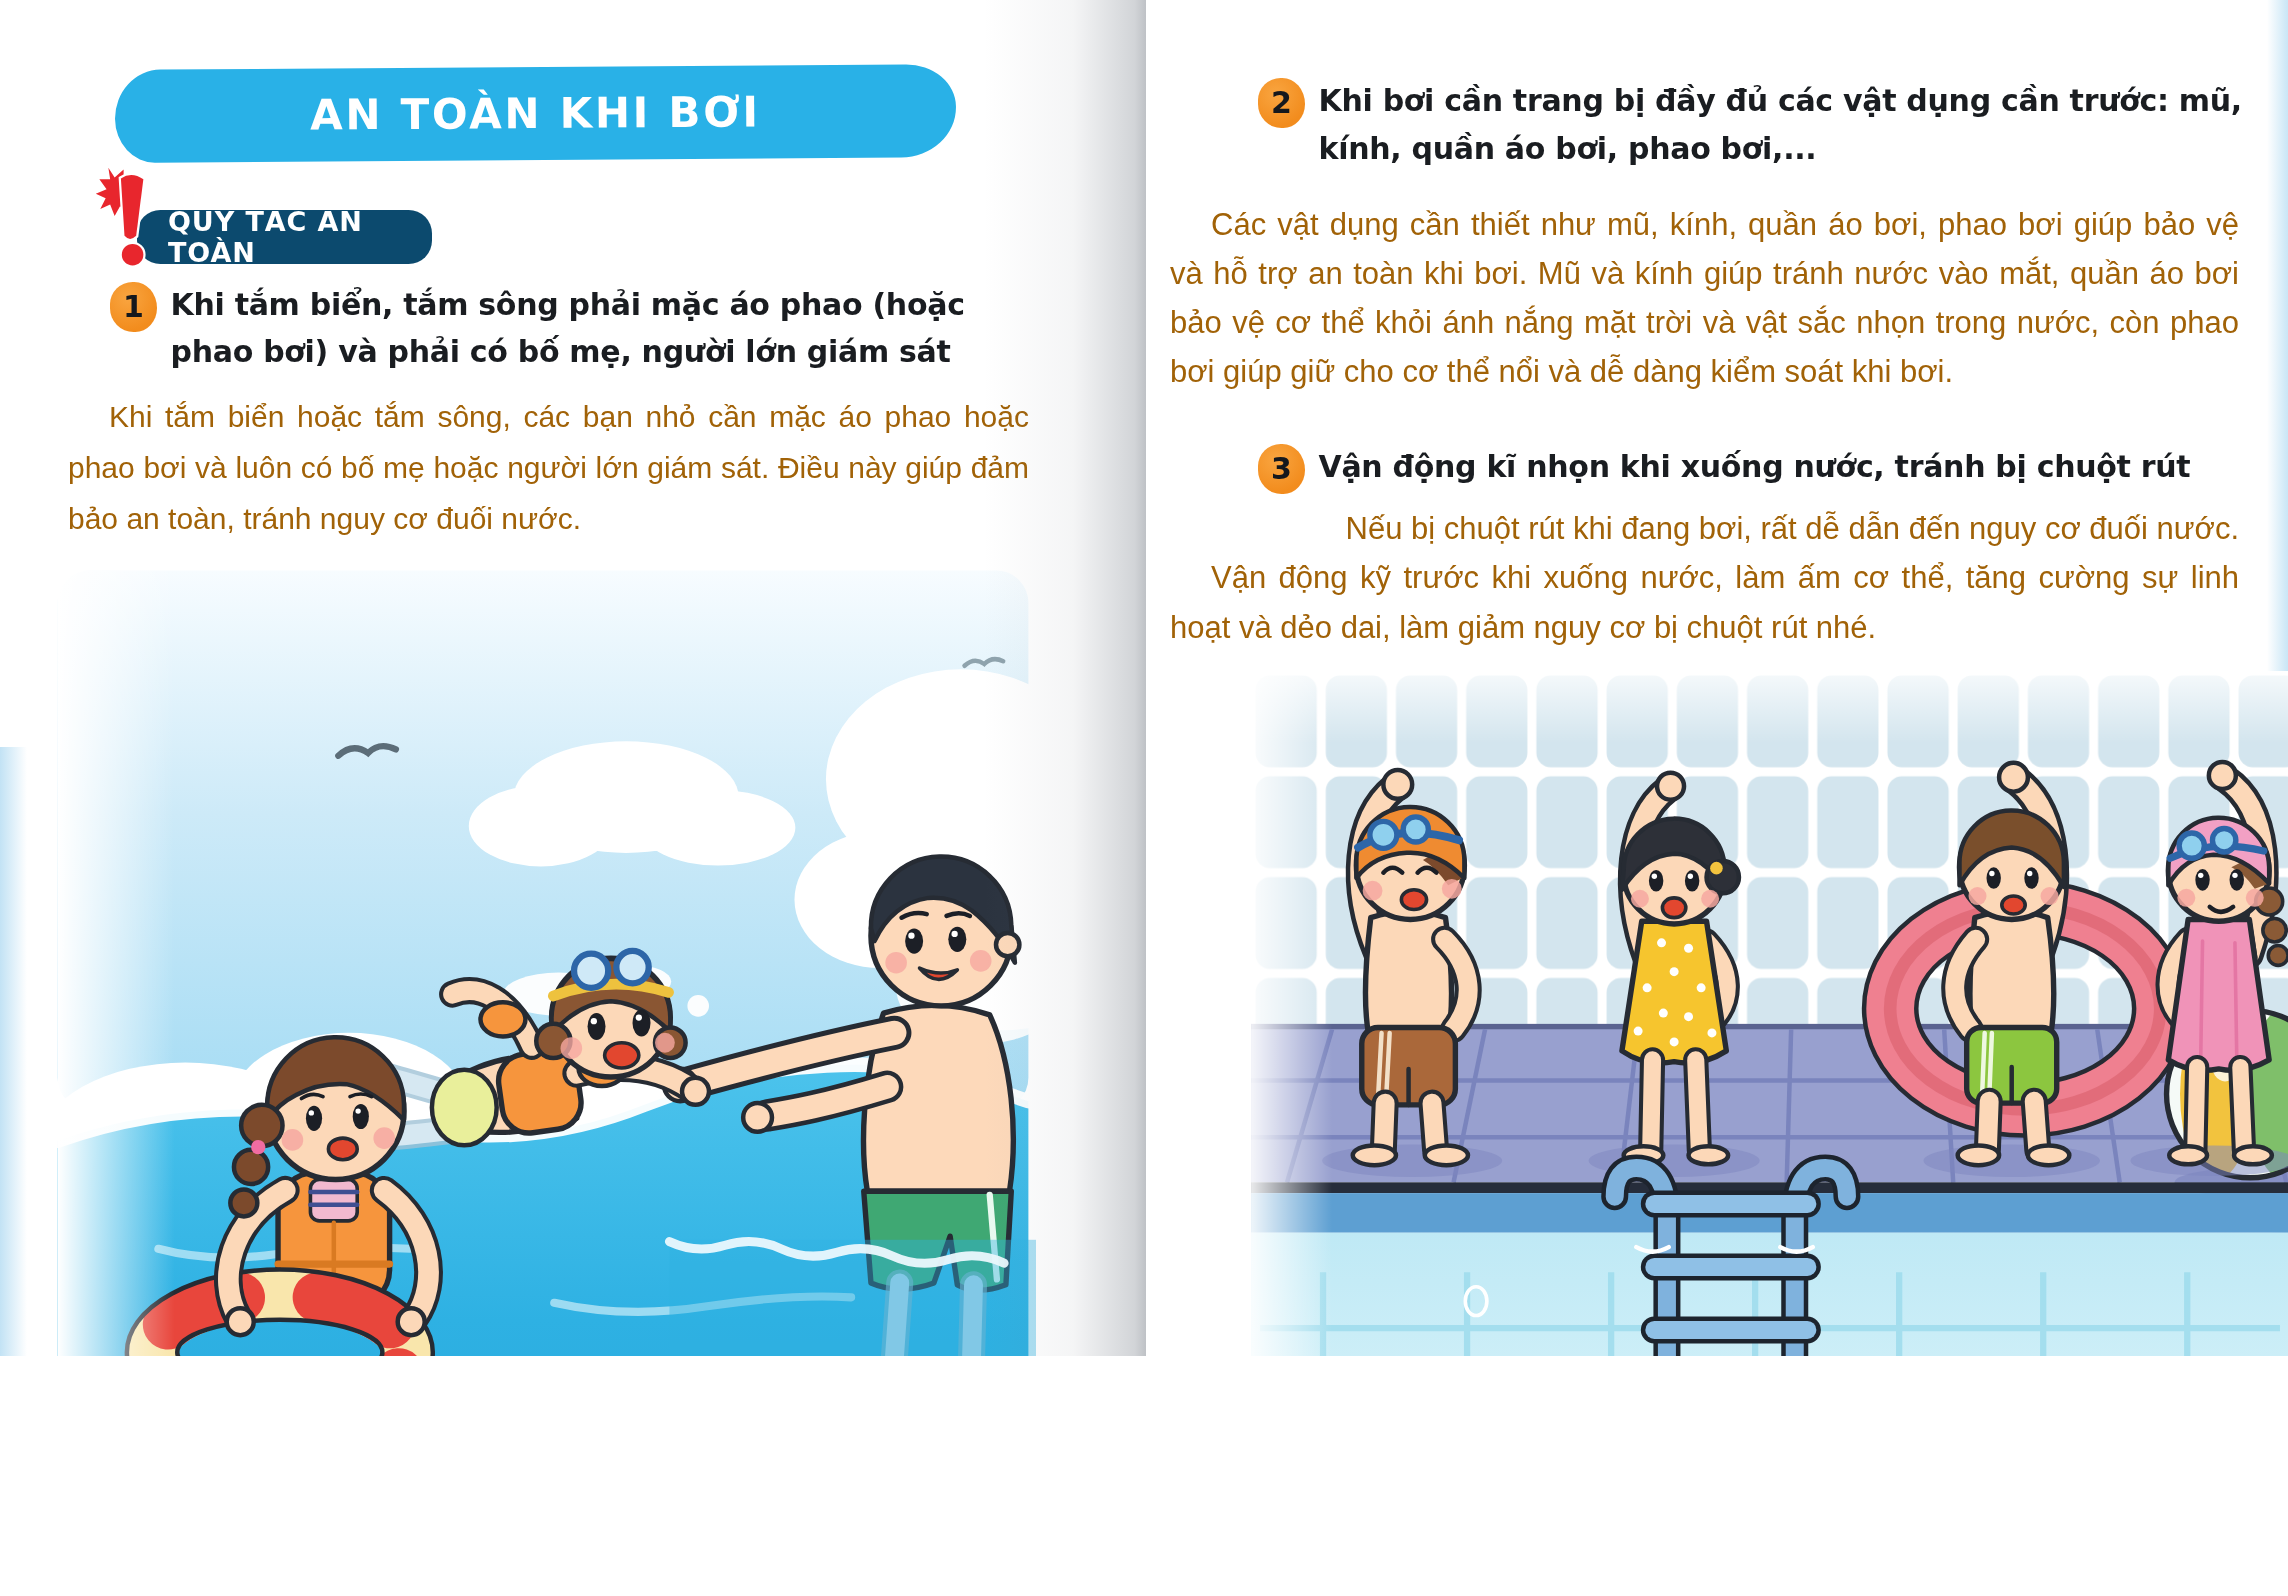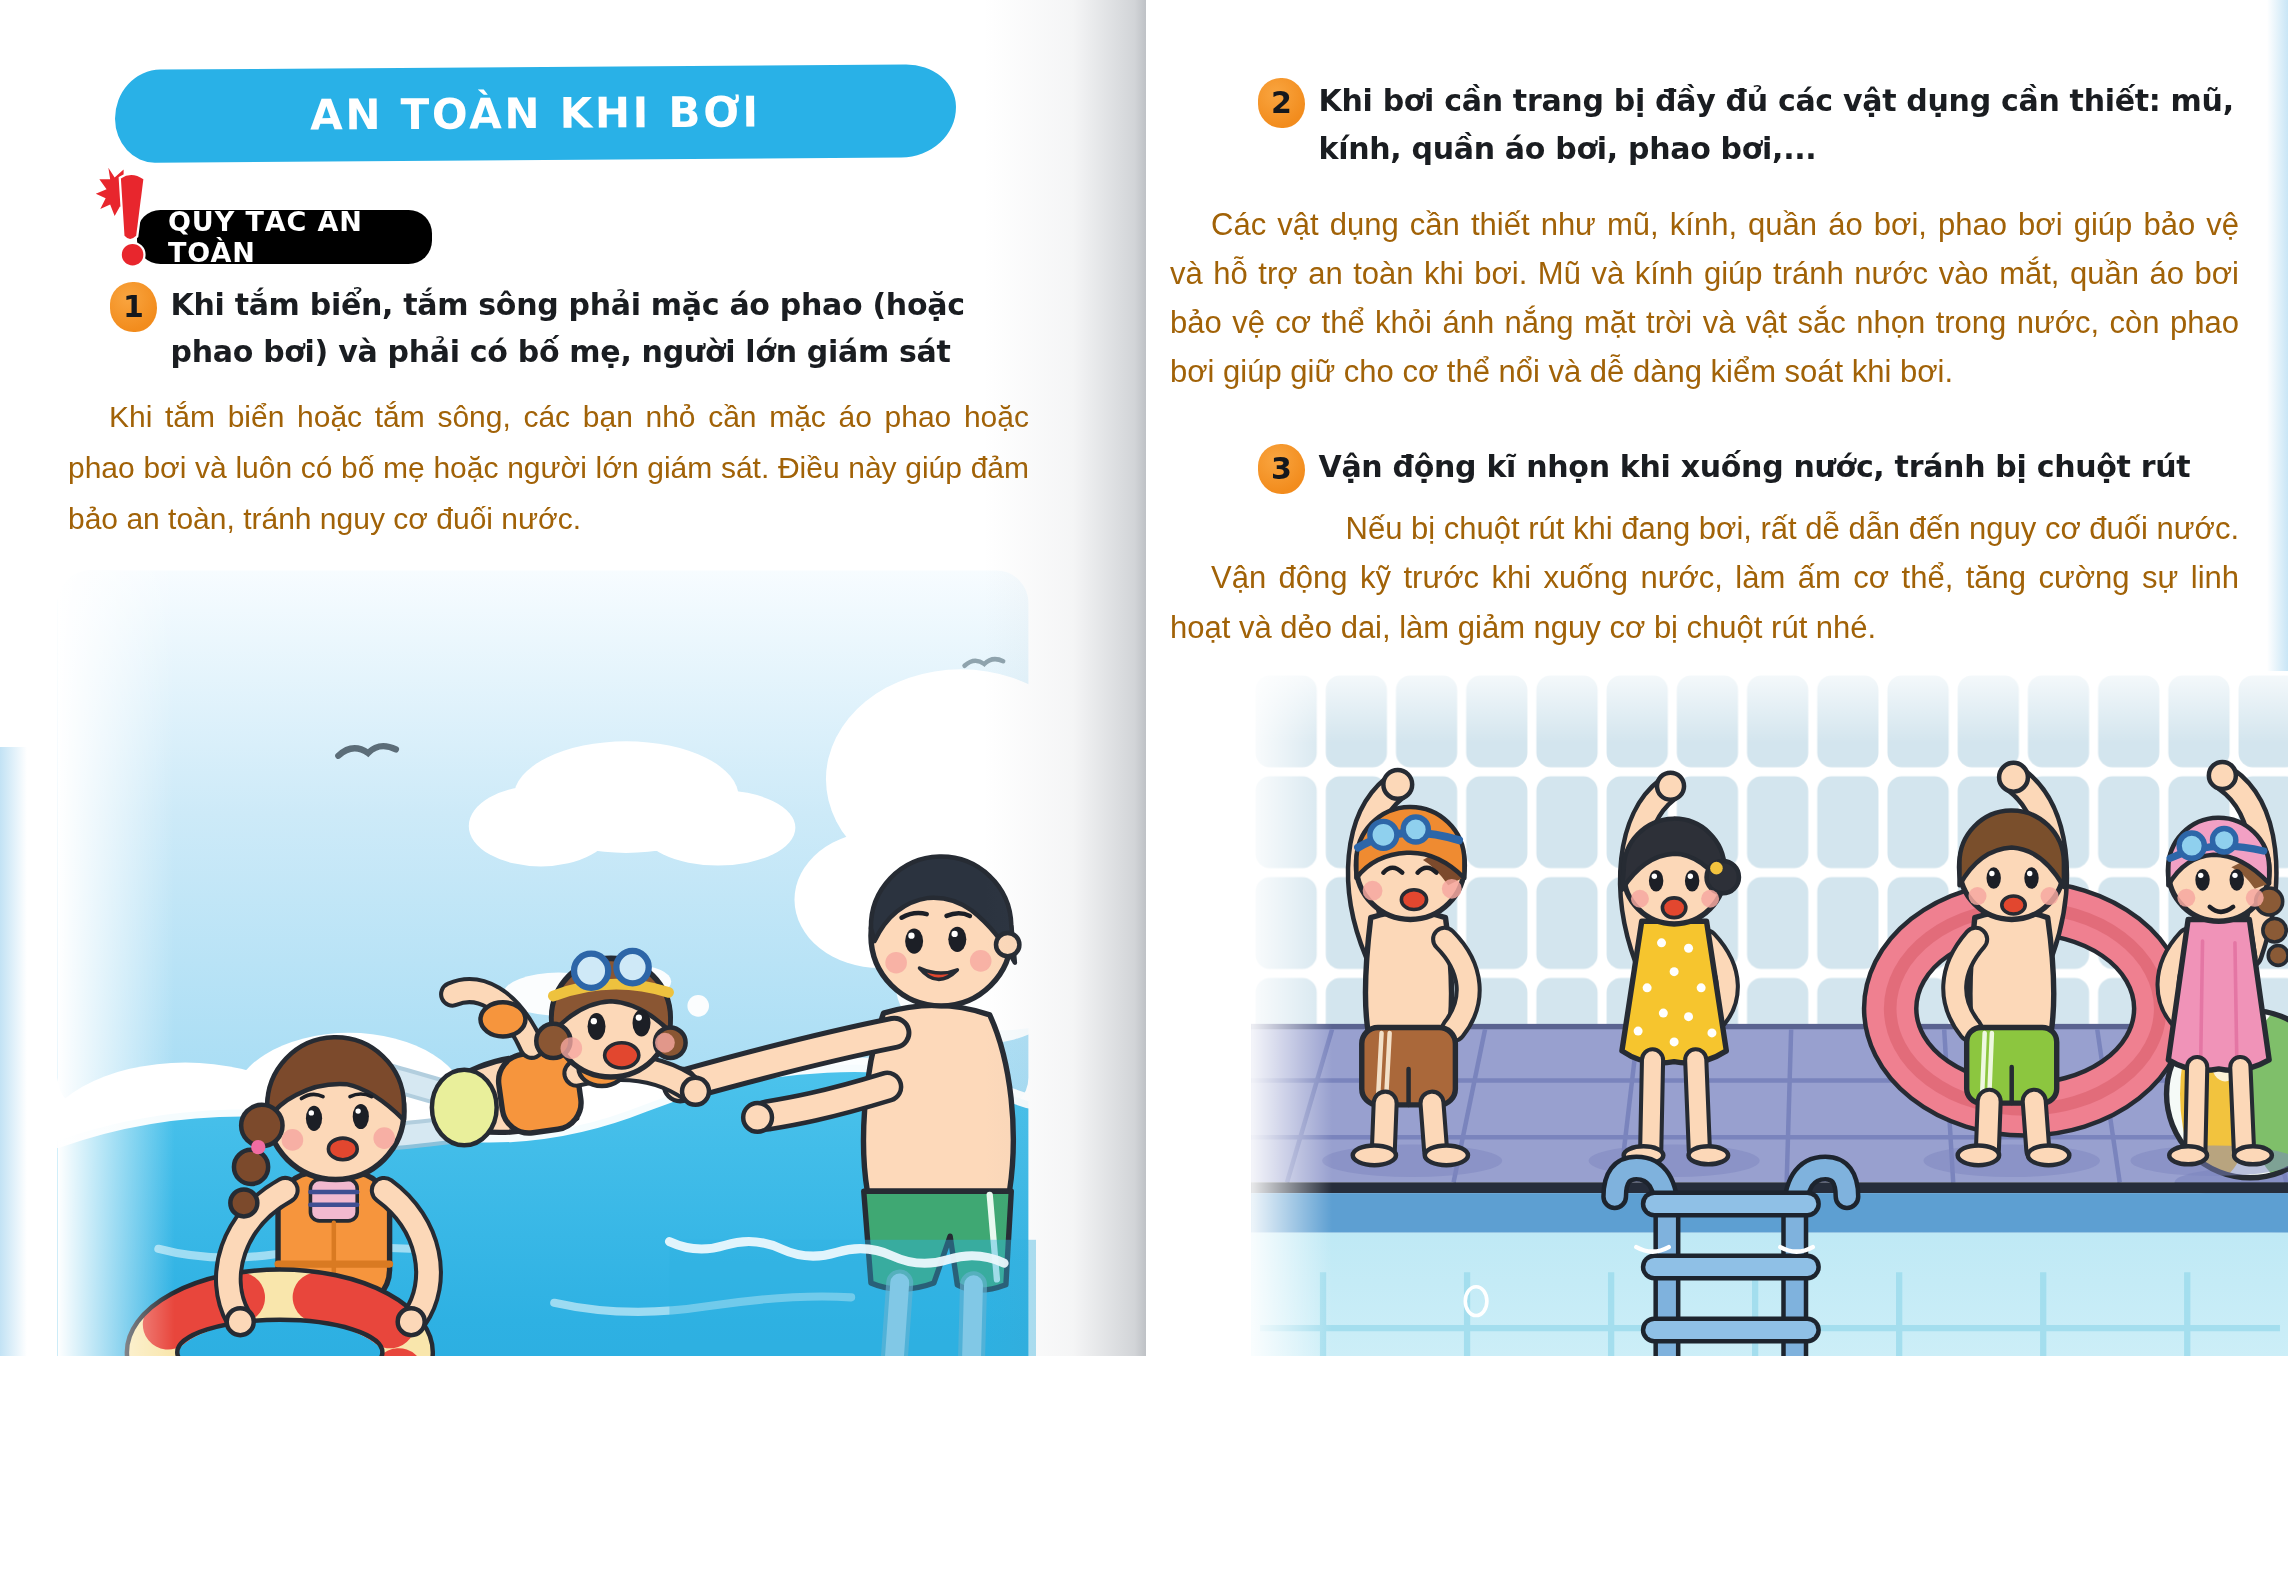--- a/index.html
+++ b/index.html
@@ -15,21 +15,21 @@
   .gutter{position:absolute;left:984px;top:0;width:162px;height:1597px;
     background:linear-gradient(to right,rgba(120,128,138,0) 0%,rgba(120,128,138,.08) 55%,
       rgba(105,113,124,.30) 93%,rgba(100,108,118,.42) 100%);}
   
   .title-banner{position:absolute;left:115px;top:67px;width:841px;height:93px;background:#29b1e7;
     border-radius:54px 59px 65px 47px/58px 50px 59px 52px;display:flex;align-items:center;
     justify-content:center;transform:rotate(-.4deg);}
   .title-banner .txt{color:#fff;font-size:42px;font-weight:800;letter-spacing:2.7px;
     font-family:"DejaVu Sans",sans-serif;}
   .alert-icon{position:absolute;left:94px;top:164px;width:70px;height:106px;z-index:3;}
-  .rules-pill{position:absolute;left:137px;top:210px;width:295px;height:54px;background:#000000;
+  .rules-pill{position:absolute;left:137px;top:210px;width:295px;height:54px;background:#0c4a6e;
     border-radius:23.4px;display:flex;align-items:center;justify-content:center;
     padding-left:31px;box-sizing:border-box;z-index:2;}
   .rules-pill .txt{color:#fff;font-weight:800;font-size:27px;letter-spacing:0.9px;
     font-family:"DejaVu Sans",sans-serif;}
   
   .rule{position:absolute;display:flex;align-items:flex-start;}
   .rule-badge{flex:0 0 auto;width:47px;height:50px;margin-right:13.5px;margin-top:0.9px;
     background:radial-gradient(circle at 38% 32%,#f9a540,#f28c1d 72%);color:#15181d;
     border-radius:50% 50% 48% 52%/46% 54% 50% 50%;display:flex;align-items:center;
     justify-content:center;font-size:30px;font-weight:800;font-family:"DejaVu Sans",sans-serif;}
@@ -263,21 +263,21 @@
 
     <div class="page-badge" id="badge-36">36</div>
   </section>
 
   <div class="gutter"></div>
 
   <section>
 
     <div class="rule" id="rule2">
       <div class="rule-badge">2</div>
-      <div class="rule-heading">Khi bơi cần trang bị đầy đủ các vật dụng cần thiết: mũ, kính, quần áo bơi, phao bơi,...</div>
+      <div class="rule-heading">Khi bơi cần trang bị đầy đủ các vật dụng cần trước: mũ, kính, quần áo bơi, phao bơi,...</div>
     </div>
     <p class="bodytext" id="p2">Các vật dụng cần thiết như mũ, kính, quần áo bơi, phao bơi giúp bảo vệ và hỗ trợ an toàn khi bơi. Mũ và kính giúp tránh nước vào mắt, quần áo bơi bảo vệ cơ thể khỏi ánh nắng mặt trời và vật sắc nhọn trong nước, còn phao bơi giúp giữ cho cơ thể nổi và dễ dàng kiểm soát khi bơi.</p>
 
     <div class="rule" id="rule3">
       <div class="rule-badge">3</div>
       <div class="rule-heading">Vận động kĩ nhọn khi xuống nước, tránh bị chuột rút</div>
     </div>
     <p class="bodytext" id="p3a">Nếu bị chuột rút khi đang bơi, rất dễ dẫn đến nguy cơ đuối nước.</p>
     <p class="bodytext" id="p3b">Vận động kỹ trước khi xuống nước, làm ấm cơ thể, tăng cường sự linh hoạt và dẻo dai, làm giảm nguy cơ bị chuột rút nhé.</p>
 

